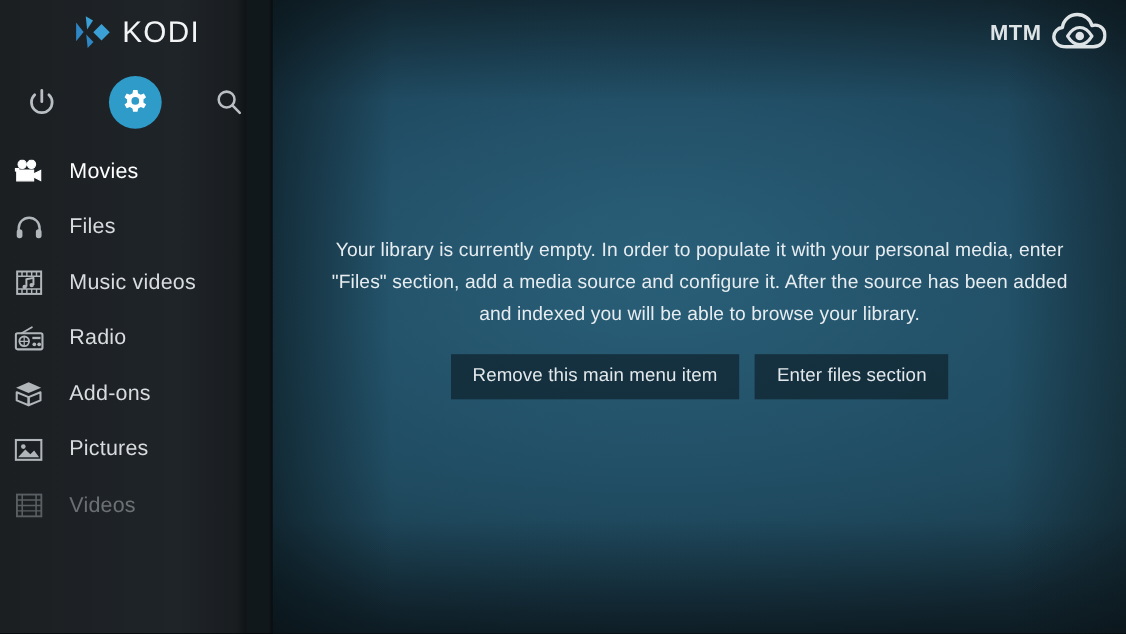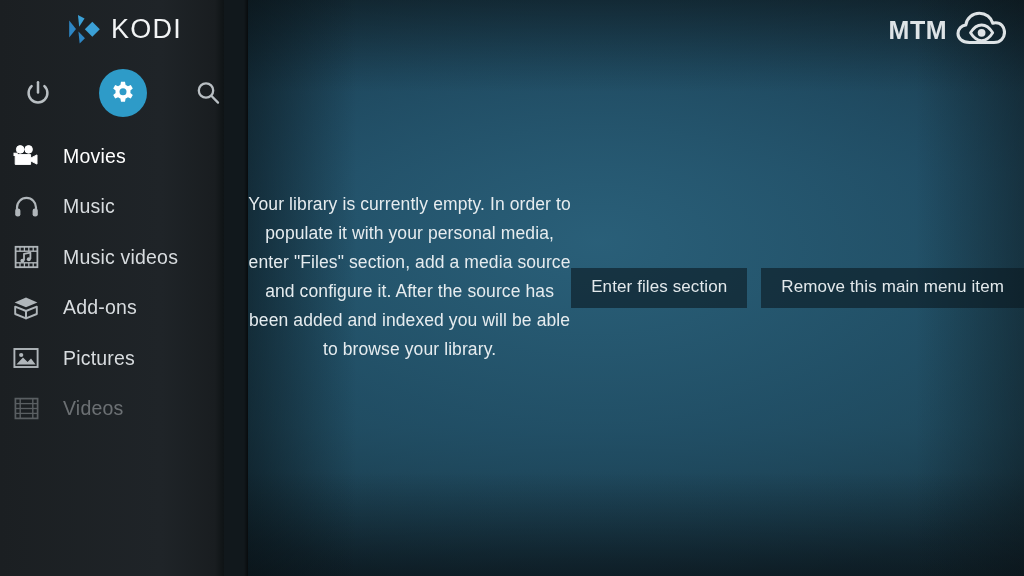--- a/index.html
+++ b/index.html
@@ -145,33 +145,33 @@
   
   #watermark {
     position: absolute;
     right: 18px; top: 11px;
     display: flex;
     align-items: center;
     opacity: 0.93;
   }
   #watermark-text {
     color: #eef2f4;
-    font-size: 25px;
+    font-size: 20px;
     font-weight: 700;
     letter-spacing: 0.5px;
     margin-right: 9px;
   }
 
   
   #empty-panel {
     position: absolute;
     left: 248px; top: 0;
     width: 776px; height: 576px;
     display: flex;
-    flex-direction: row;
+    flex-direction: column;
     align-items: center;
     justify-content: center;
   }
   #empty-message {
     width: 700px;
     text-align: center;
     color: #e6ecef;
     font-size: 17.5px;
     line-height: 29px;
     letter-spacing: 0.1px;
@@ -213,22 +213,22 @@
         <path d="M14.5 21.8 C17.8 16.4 22.0 14.0 25.6 14.0 C29.2 14.0 33.4 16.4 36.7 21.8
                  C33.4 27.2 29.2 29.6 25.6 29.6 C22.0 29.6 17.8 27.2 14.5 21.8 Z" fill="none" stroke="#eef2f4" stroke-width="2.8" stroke-linejoin="round"></path>
         <circle cx="25.6" cy="21.8" r="3.9" fill="#eef2f4"></circle>
       </svg>
     </span>
   </div>
 
   <div id="empty-panel">
     <p id="empty-message">Your library is currently empty. In order to populate it with your personal media, enter "Files" section, add a media source and configure it. After the source has been added and indexed you will be able to browse your library.</p>
     <div id="empty-buttons">
+      <button class="panel-btn">Remove this main menu item</button>
       <button class="panel-btn">Enter files section</button>
-      <button class="panel-btn">Remove this main menu item</button>
     </div>
   </div>
 
   <div id="sidebar">
 
     <div id="logo-row">
       <span id="kodi-logo-mark">
         <svg width="34" height="32" viewBox="0 0 34 32">
           <path d="M3.2 7.4 L3.2 24.6 L10.0 16.0 Z" fill="#2e86c4"></path>
           <path d="M12.6 1.6 L12.6 13.6 L18.8 6.0 Z" fill="#3ba0d6" transform="rotate(-6 15 8)"></path>
@@ -291,21 +291,21 @@
 
 
       <div class="menu-item">
         <span class="menu-icon">
           <svg width="25" height="22" viewBox="0 0 25 22">
             <path d="M3.0 14.8 L3.0 11.4 A9.5 9.5 0 0 1 22.0 11.4 L22.0 14.8" fill="none" stroke="#b0b6ba" stroke-width="2.2" stroke-linecap="round"></path>
             <rect x="1.2" y="12.4" width="5.2" height="8.2" rx="2.4" fill="#b0b6ba"></rect>
             <rect x="18.6" y="12.4" width="5.2" height="8.2" rx="2.4" fill="#b0b6ba"></rect>
           </svg>
         </span>
-        <span class="menu-label">Music</span>
+        <span class="menu-label">Files</span>
       </div>
 
       <div class="menu-item">
         <span class="menu-icon">
           <svg width="25" height="24" viewBox="0 0 25 24">
             <rect x="1.6" y="1.8" width="21.8" height="20.4" fill="none" stroke="#b0b6ba" stroke-width="1.8"></rect>
             <line x1="1.6" y1="6.2" x2="23.4" y2="6.2" stroke="#b0b6ba" stroke-width="1.4"></line>
             <line x1="1.6" y1="17.8" x2="23.4" y2="17.8" stroke="#b0b6ba" stroke-width="1.4"></line>
             <line x1="6.0" y1="1.8" x2="6.0" y2="6.2" stroke="#b0b6ba" stroke-width="1.3"></line>
             <line x1="10.4" y1="1.8" x2="10.4" y2="6.2" stroke="#b0b6ba" stroke-width="1.3"></line>
@@ -317,20 +317,35 @@
             <line x1="19.2" y1="17.8" x2="19.2" y2="22.2" stroke="#b0b6ba" stroke-width="1.3"></line>
             <path d="M10.0 15.6 L10.0 8.8 L16.4 7.6 L16.4 14.0" fill="none" stroke="#b0b6ba" stroke-width="1.8" stroke-linejoin="round"></path>
             <circle cx="8.4" cy="15.8" r="2.0" fill="#b0b6ba"></circle>
             <circle cx="14.8" cy="14.2" r="2.0" fill="#b0b6ba"></circle>
           </svg>
         </span>
         <span class="menu-label">Music videos</span>
       </div>
 
 
+      <div class="menu-item">
+        <span class="menu-icon">
+          <svg width="27" height="23" viewBox="0 0 27 23">
+            <line x1="6.6" y1="7.0" x2="16.0" y2="1.4" stroke="#b0b6ba" stroke-width="1.6" stroke-linecap="round"></line>
+            <rect x="1.4" y="7.0" width="24.2" height="14.6" rx="1.6" fill="none" stroke="#b0b6ba" stroke-width="1.9"></rect>
+            <circle cx="9.0" cy="14.3" r="4.4" fill="none" stroke="#b0b6ba" stroke-width="1.7"></circle>
+            <line x1="4.6" y1="14.3" x2="13.4" y2="14.3" stroke="#b0b6ba" stroke-width="1.1"></line>
+            <line x1="9.0" y1="9.9" x2="9.0" y2="18.7" stroke="#b0b6ba" stroke-width="1.1"></line>
+            <rect x="16.4" y="10.2" width="7.4" height="2.1" fill="#b0b6ba"></rect>
+            <circle cx="18.2" cy="17.0" r="1.7" fill="#b0b6ba"></circle>
+            <circle cx="22.6" cy="17.0" r="1.7" fill="#b0b6ba"></circle>
+          </svg>
+        </span>
+        <span class="menu-label">Radio</span>
+      </div>
 
       <div class="menu-item">
         <span class="menu-icon">
           <svg width="26" height="24" viewBox="0 0 26 24">
             <path d="M13.0 1.6 L24.4 6.4 L13.0 11.2 L1.6 6.4 Z" fill="#b0b6ba"></path>
             <path d="M2.2 10.6 L13.0 15.0 L13.0 22.4 L2.2 18.0 Z" fill="none" stroke="#b0b6ba" stroke-width="1.9" stroke-linejoin="round"></path>
             <path d="M23.8 10.6 L13.0 15.0 L13.0 22.4 L23.8 18.0 Z" fill="none" stroke="#b0b6ba" stroke-width="1.9" stroke-linejoin="round"></path>
           </svg>
         </span>
         <span class="menu-label">Add-ons</span>

